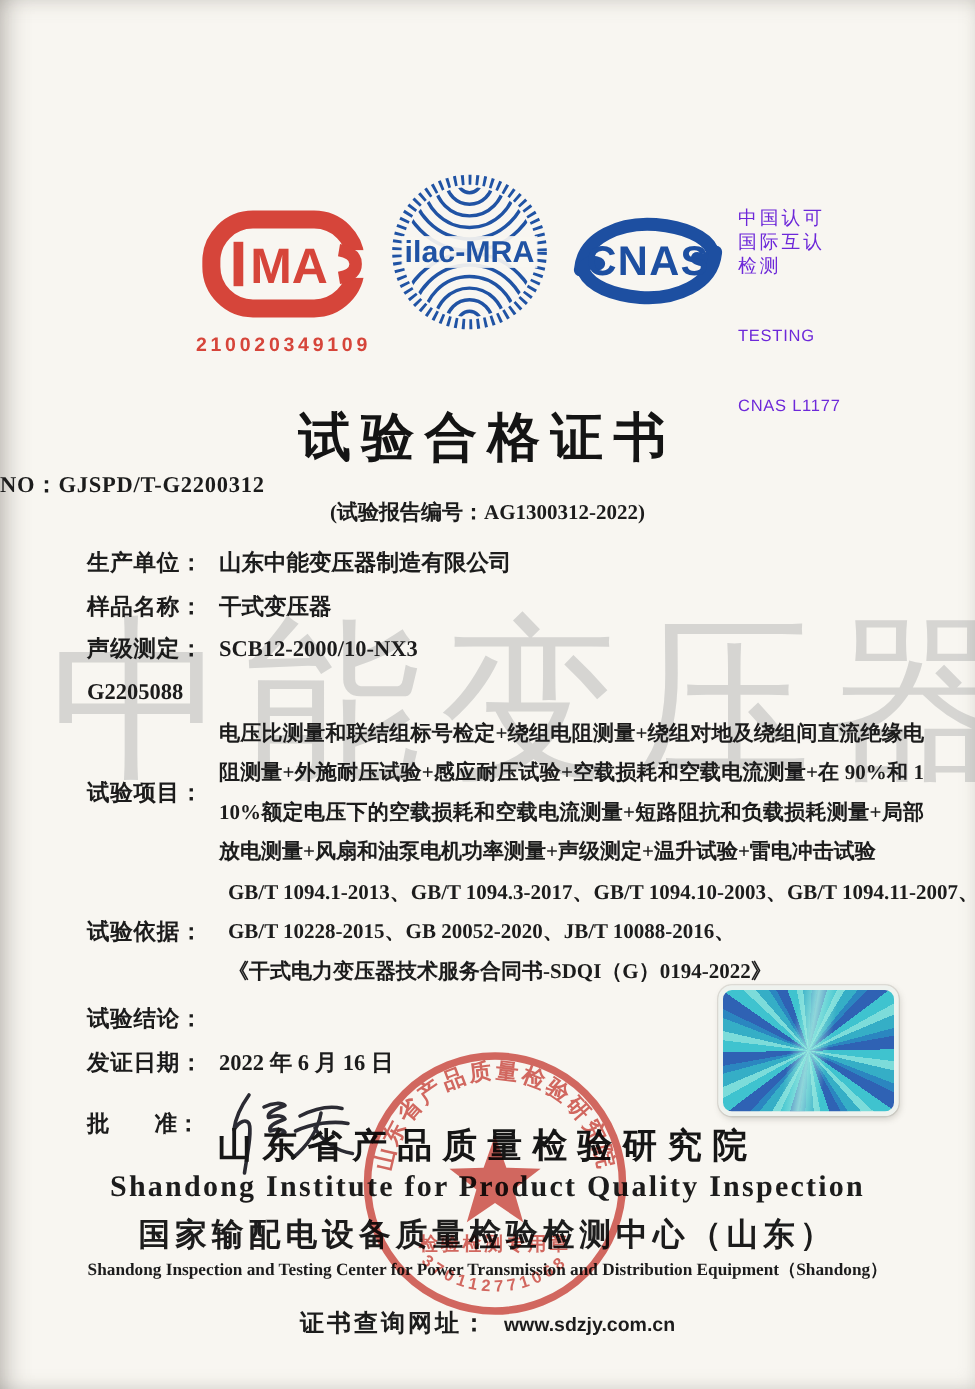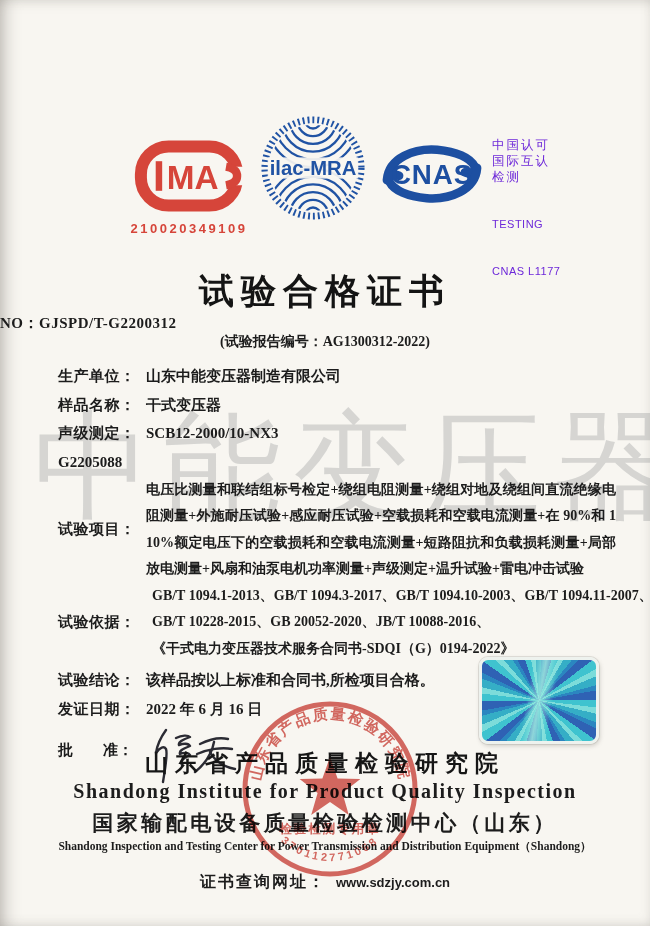--- a/index.html
+++ b/index.html
@@ -158,21 +158,20 @@
     <div class="row para">
       <span class="row-label">试验依据：</span>
       <span class="basis-lines">
         <div>GB/T 1094.1-2013、GB/T 1094.3-2017、GB/T 1094.10-2003、GB/T 1094.11-2007、</div>
         <div>GB/T 10228-2015、GB 20052-2020、JB/T 10088-2016、</div>
         <div>《干式电力变压器技术服务合同书-SDQI（G）0194-2022》</div>
       </span>
     </div>
     <div class="row conclusion">
       <span class="row-label">试验结论：</span>
-      <span class="row-value">该样品按以上标准和合同书,所检项目合格。</span>
     </div>
     <div class="row">
       <span class="row-label">发证日期：</span>
       <span class="row-value">2022 年 6 月 16 日</span>
     </div>
     <div class="approve-row">
       <span class="approve-label">批　　准：</span>
       <svg class="signature-svg" width="100" height="62" viewBox="0 0 100 62">
         <g fill="none" stroke="#2b2b33" stroke-width="2.4" stroke-linecap="round" stroke-linejoin="round">
           <path d="M16,5 C11,12 7,20 6,28 C10,22 14,21 16,24 C18,29 15,44 13,57"></path>

